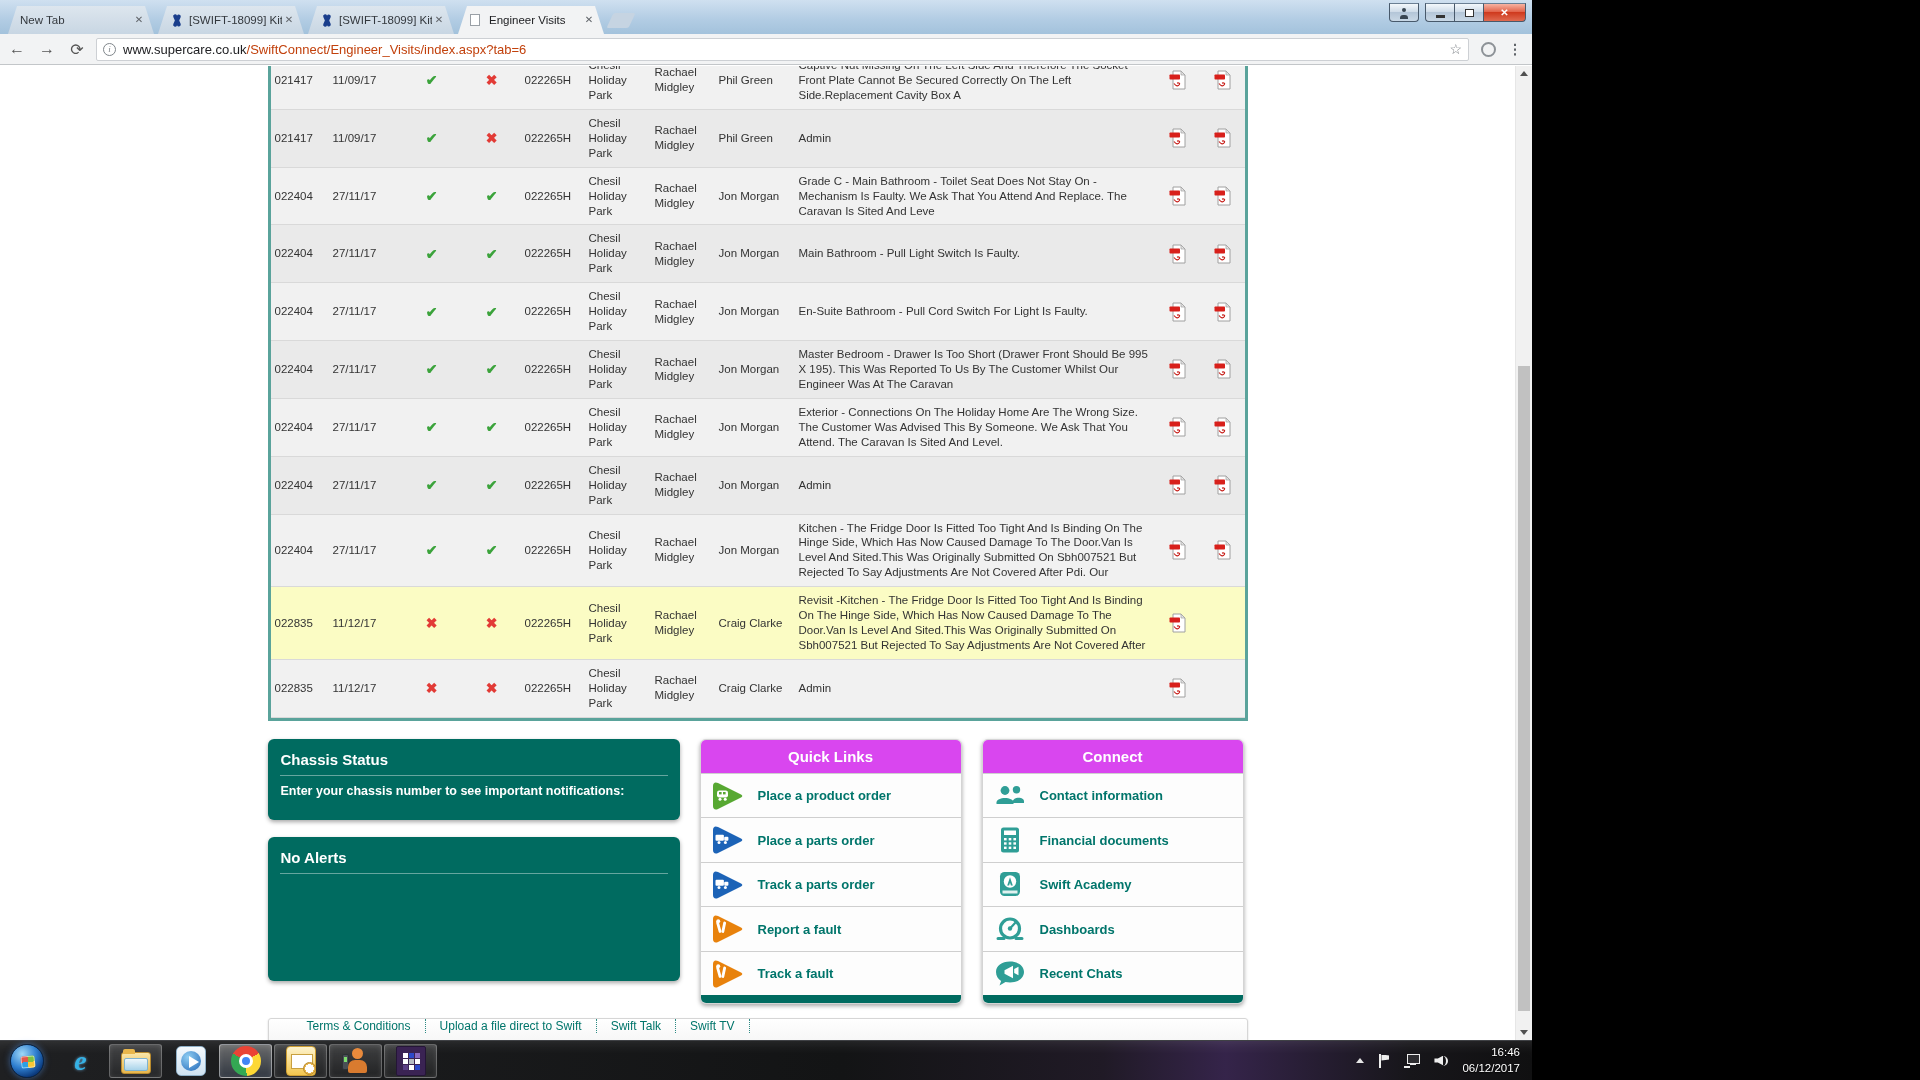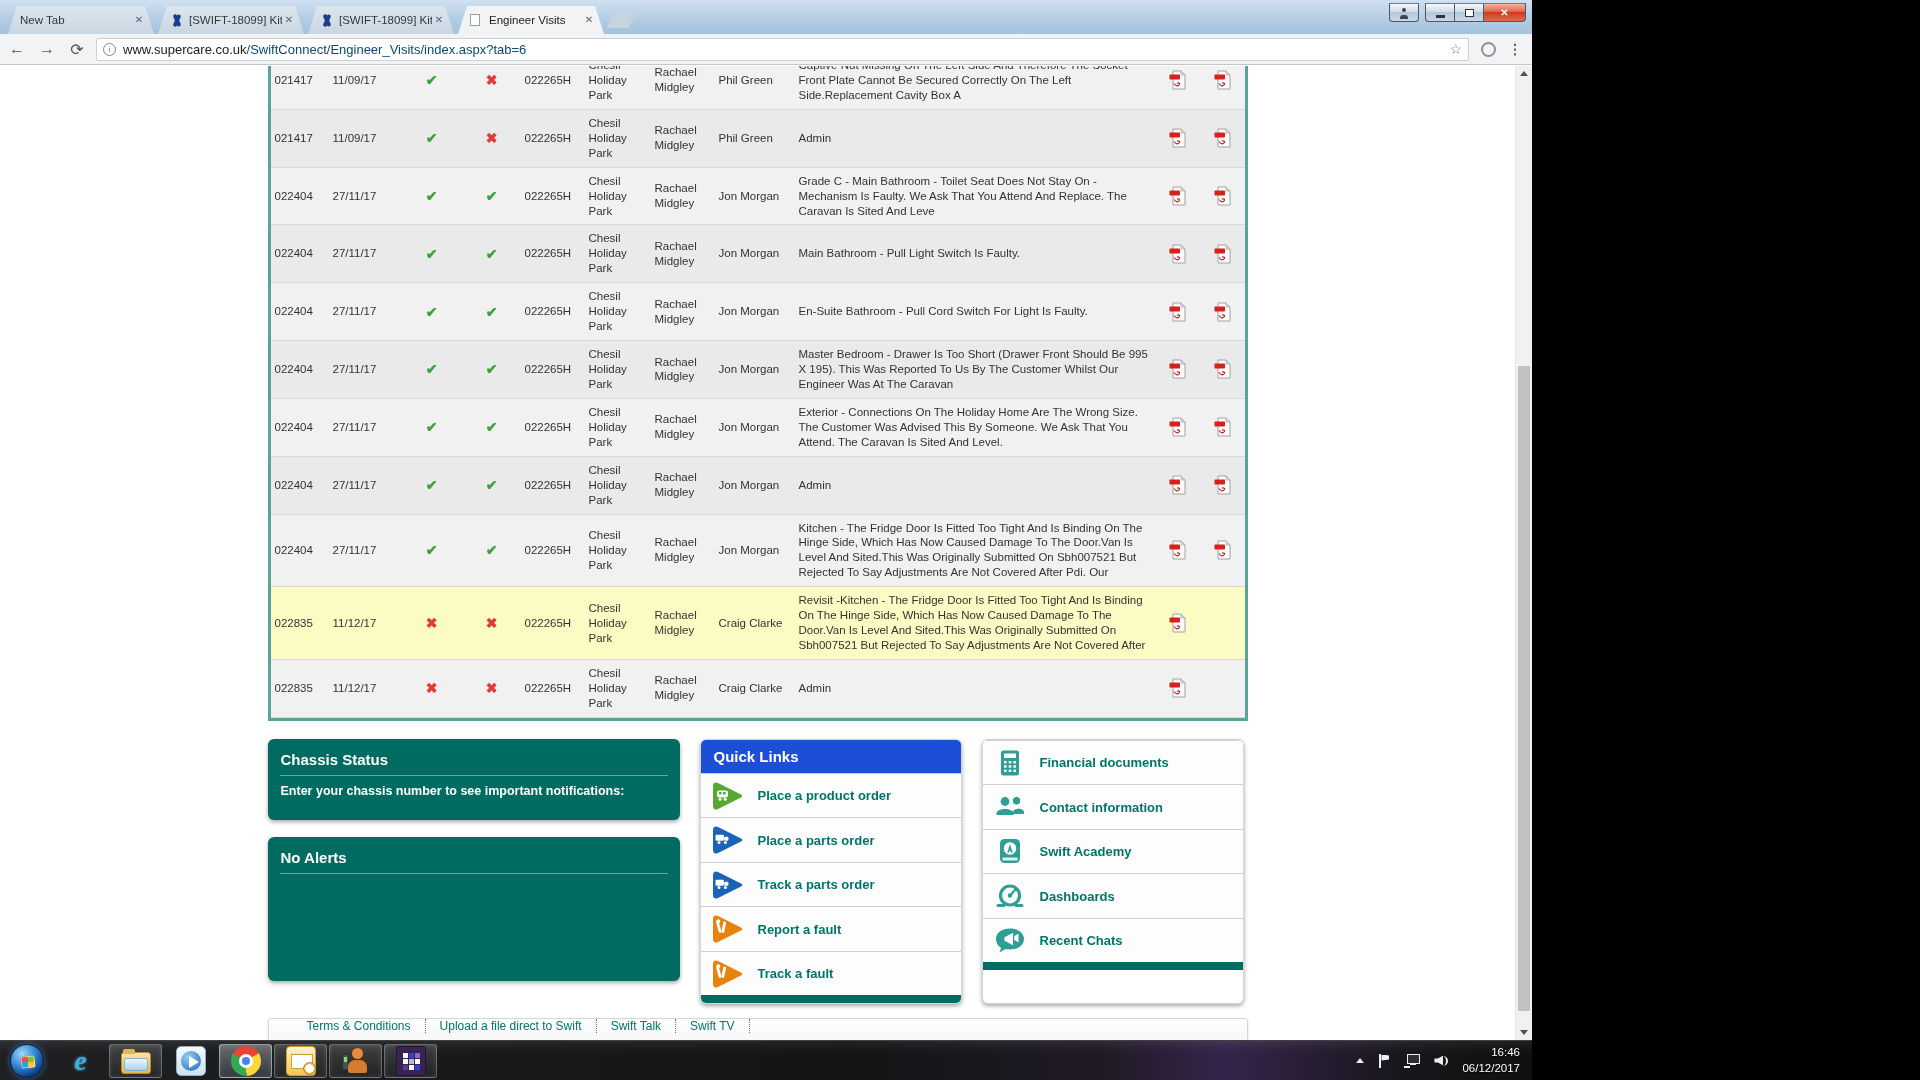--- a/index.html
+++ b/index.html
@@ -50,21 +50,21 @@
   
   .toolbar{position:absolute;top:34px;left:0;right:0;height:31px;background:#f2f3f4;
     border-bottom:1px solid #c3c6c9;display:flex;align-items:center;}
   .navbtn{width:26px;height:24px;display:flex;align-items:center;justify-content:center;
     font-size:16px;color:#555;margin-left:4px;}
   .omnibox{flex:1;height:23px;margin:0 10px 0 6px;background:#fff;border:1px solid #cdd0d4;
     border-radius:2px;display:flex;align-items:center;padding:0 6px;font-size:13px;}
   .siteinfo{width:13px;height:13px;border:1.2px solid #80868b;border-radius:50%;color:#80868b;
     font-size:9px;line-height:11px;text-align:center;margin-right:7px;flex:0 0 13px;font-style:italic;font-family:"Liberation Serif",serif;}
   .url-host{color:#202124;}
-  .url-path{color:#0c4a6e;}
+  .url-path{color:#c2410c;}
   .omni-star{margin-left:auto;color:#767b80;font-size:14px;}
   .ext-circle{width:15px;height:15px;border:2.5px solid #8d9297;border-radius:50%;margin:0 10px 0 2px;}
   .menu-dots{width:18px;color:#5f6368;font-size:14px;letter-spacing:0;text-align:center;margin-right:8px;font-weight:bold;}
 
   
   .content{position:absolute;top:66px;bottom:40px;left:0;right:17px;background:#fff;overflow:hidden;}
   .page{width:980px;margin:0 auto;}
 
   
   .table-wrap{border:3px solid #5aa39b;border-top:none;overflow:hidden;background:#efefef;}
@@ -97,21 +97,21 @@
   .teal-panel .p-divider{height:1px;background:rgba(255,255,255,.4);margin:0 12px;}
   .chassis-body{padding:8px 13px 13px;}
   .chassis-prompt{font-size:12.5px;font-weight:bold;margin-bottom:9px;}
   .chassis-row{display:flex;align-items:center;}
   .chassis-input{width:178px;height:21px;border:1px solid #777;background:#fff;margin-right:6px;padding:0 4px;font-size:12px;}
   .search-btn{height:23px;padding:0 11px;font-size:12.5px;color:#222;border:1px solid #8a8a8a;
     background:linear-gradient(#fdfdfd,#d9d9d9);}
   .alerts-panel{margin-top:17px;min-height:144px;}
   .link-panel{width:262px;margin-left:20px;background:#fff;border-radius:6px;
     box-shadow:0 2px 4px rgba(0,0,0,.35);overflow:hidden;border:1px solid #d4d4d4;}
-  .link-panel .p-head{background:#1d4ed8;color:#fff;font-size:15px;font-weight:bold;padding:8px 13px;}
+  .link-panel .p-head{background:#d946ef;color:#fff;font-size:15px;font-weight:bold;padding:8px 13px;text-align:center;}
   .link-item{display:flex;align-items:center;height:44.5px;border-top:1px solid #cfcfcf;padding-left:9px;background:#fdfdfd;}
   .link-label{font-size:13px;font-weight:bold;color:#00756b;margin-left:12px;}
   .panel-foot{height:8px;background:#006b60;}
   .ql-icon{width:36px;height:36px;}
   .ql-icon.v-green{color:#57a832;}
   .ql-icon.v-blue{color:#1c63b7;}
   .ql-icon.v-orange{color:#e8820c;}
   .ql-icon svg .g{display:none;}
   .ql-icon svg.v-caravan .g-caravan{display:inline;}
   .ql-icon svg.v-truck .g-truck{display:inline;}
@@ -748,24 +748,25 @@
                   </g>
                 </svg>
               </span>
               <span class="link-label">Track a fault</span>
             </div>
 
           <div class="panel-foot"></div>
         </div>
 
         <div class="link-panel">
+          <div class="p-head">Connect</div>
 
             <div class="link-item">
               <span class="cn-icon">
-                <svg viewBox="0 0 36 36" fill="currentColor" class="v-calculator">
+                <svg viewBox="0 0 36 36" fill="currentColor" class="v-people">
                   <g class="g g-people">
                     <circle cx="13" cy="12.5" r="4.4"></circle>
                     <path d="M4.5,24.5 c0-6 17-6 17,0 v1.5 h-17 z"></path>
                     <circle cx="24.5" cy="11.8" r="3.7"></circle>
                     <path d="M20.5,23.5 c1.5-5 11.5-5 11.5,0 v1.5 h-11.5 z"></path>
                   </g>
                   <g class="g g-calc">
                     <rect x="9" y="5.5" width="18" height="25" rx="2.5"></rect>
                     <rect x="12" y="8.5" width="12" height="4.5" fill="#fff"></rect>
                     <g fill="#fff">
@@ -791,26 +792,26 @@
                     <circle cx="18" cy="17.5" r="2.2"></circle>
                     <path d="M18,17.5 L23.5,11.5" stroke="currentColor" stroke-width="2.2" stroke-linecap="round"></path>
                     <path d="M6,27.5 h6 M24,27.5 h6" stroke="currentColor" stroke-width="3" stroke-linecap="round"></path>
                   </g>
                   <g class="g g-chat">
                     <path d="M18,5.5 c8.3,0 14,4.6 14,10.5 0,5.9 -5.7,10.5 -14,10.5 -1.6,0 -3.1,-0.2 -4.5,-0.5 L7.5,29.5 l1.6,-4.6 C6,22.8 4,20 4,16 4,10.1 9.7,5.5 18,5.5 z"></path>
                     <path fill="#fff" d="M12.5,14.2 l8.5,-4.4 v12.4 l-8.5,-4.4 z m9.7,-1.3 l4.3,-2.2 v8.6 l-4.3,-2.2 z"></path>
                   </g>
                 </svg>
               </span>
-              <span class="link-label">Financial documents</span>
+              <span class="link-label">Contact information</span>
             </div>
 
             <div class="link-item">
               <span class="cn-icon">
-                <svg viewBox="0 0 36 36" fill="currentColor" class="v-people">
+                <svg viewBox="0 0 36 36" fill="currentColor" class="v-calculator">
                   <g class="g g-people">
                     <circle cx="13" cy="12.5" r="4.4"></circle>
                     <path d="M4.5,24.5 c0-6 17-6 17,0 v1.5 h-17 z"></path>
                     <circle cx="24.5" cy="11.8" r="3.7"></circle>
                     <path d="M20.5,23.5 c1.5-5 11.5-5 11.5,0 v1.5 h-11.5 z"></path>
                   </g>
                   <g class="g g-calc">
                     <rect x="9" y="5.5" width="18" height="25" rx="2.5"></rect>
                     <rect x="12" y="8.5" width="12" height="4.5" fill="#fff"></rect>
                     <g fill="#fff">
@@ -836,21 +837,21 @@
                     <circle cx="18" cy="17.5" r="2.2"></circle>
                     <path d="M18,17.5 L23.5,11.5" stroke="currentColor" stroke-width="2.2" stroke-linecap="round"></path>
                     <path d="M6,27.5 h6 M24,27.5 h6" stroke="currentColor" stroke-width="3" stroke-linecap="round"></path>
                   </g>
                   <g class="g g-chat">
                     <path d="M18,5.5 c8.3,0 14,4.6 14,10.5 0,5.9 -5.7,10.5 -14,10.5 -1.6,0 -3.1,-0.2 -4.5,-0.5 L7.5,29.5 l1.6,-4.6 C6,22.8 4,20 4,16 4,10.1 9.7,5.5 18,5.5 z"></path>
                     <path fill="#fff" d="M12.5,14.2 l8.5,-4.4 v12.4 l-8.5,-4.4 z m9.7,-1.3 l4.3,-2.2 v8.6 l-4.3,-2.2 z"></path>
                   </g>
                 </svg>
               </span>
-              <span class="link-label">Contact information</span>
+              <span class="link-label">Financial documents</span>
             </div>
 
             <div class="link-item">
               <span class="cn-icon">
                 <svg viewBox="0 0 36 36" fill="currentColor" class="v-academy">
                   <g class="g g-people">
                     <circle cx="13" cy="12.5" r="4.4"></circle>
                     <path d="M4.5,24.5 c0-6 17-6 17,0 v1.5 h-17 z"></path>
                     <circle cx="24.5" cy="11.8" r="3.7"></circle>
                     <path d="M20.5,23.5 c1.5-5 11.5-5 11.5,0 v1.5 h-11.5 z"></path>

